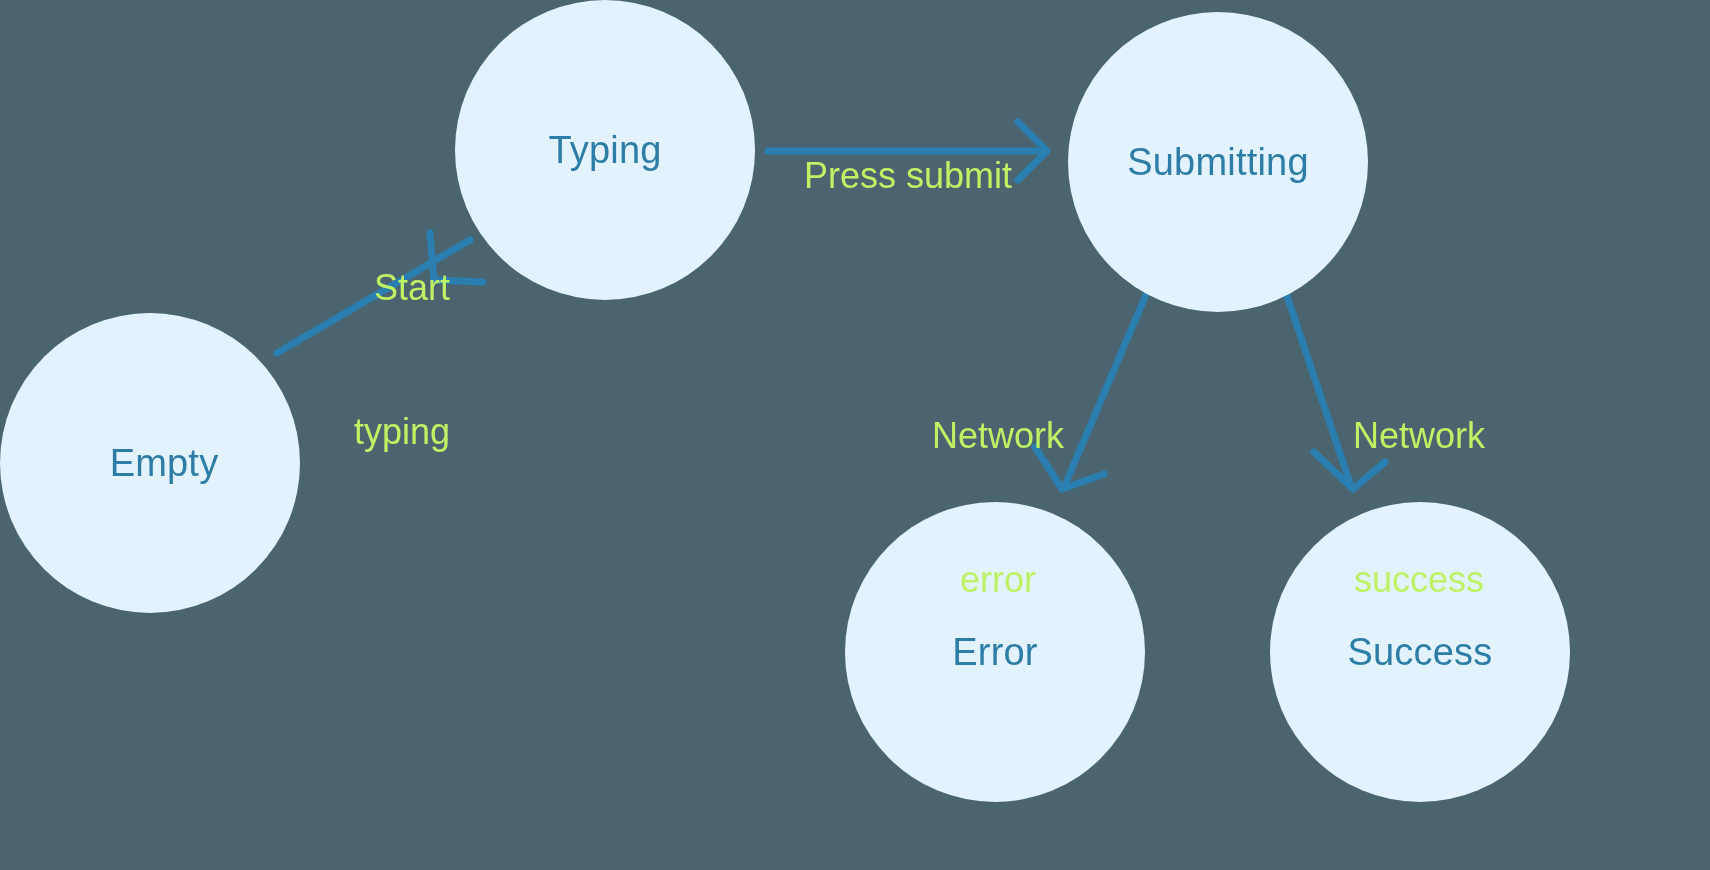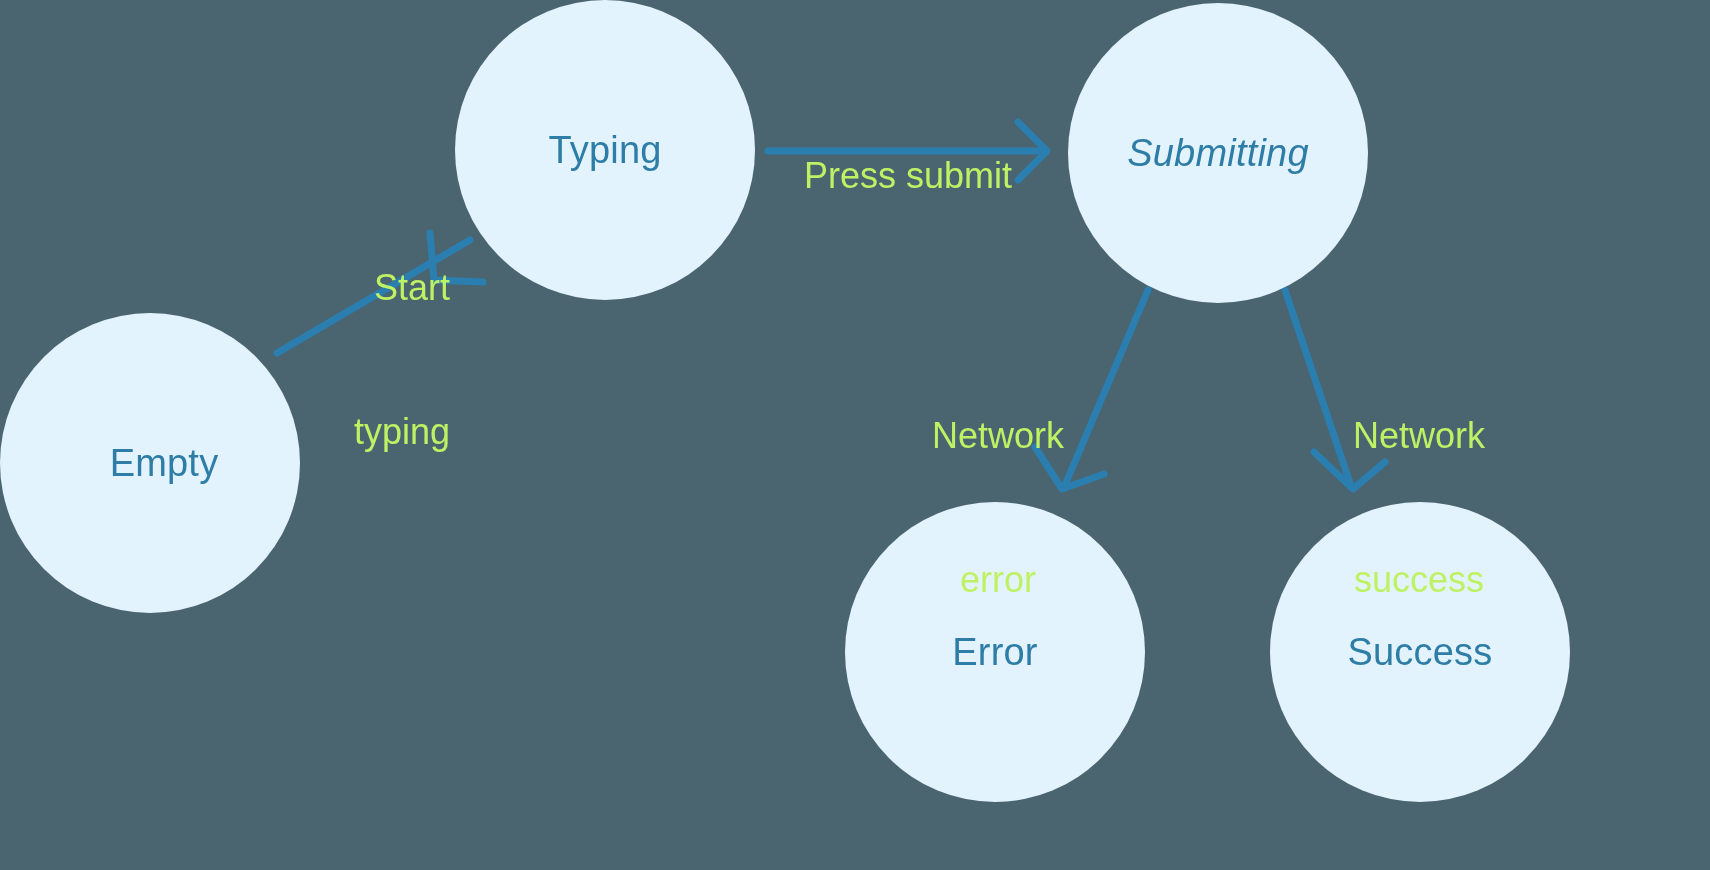--- a/index.html
+++ b/index.html
@@ -83,21 +83,21 @@
   </svg>
 
   <div class="node" style="left:0px; top:313px; width:300px; height:300px;padding-left:28px;">
     <span class="node-label">Empty</span>
   </div>
 
   <div class="node" style="left:455px; top:0px; width:300px; height:300px;">
     <span class="node-label">Typing</span>
   </div>
 
-  <div class="node" style="left:1068px; top:3px; width:300px; height:300px;font-style:italic;">
+  <div class="node" style="left:1068px; top:12px; width:300px; height:300px;">
     <span class="node-label">Submitting</span>
   </div>
 
   <div class="node" style="left:845px; top:502px; width:300px; height:300px;">
     <span class="node-label">Error</span>
   </div>
 
   <div class="node" style="left:1270px; top:502px; width:300px; height:300px;">
     <span class="node-label">Success</span>
   </div>

